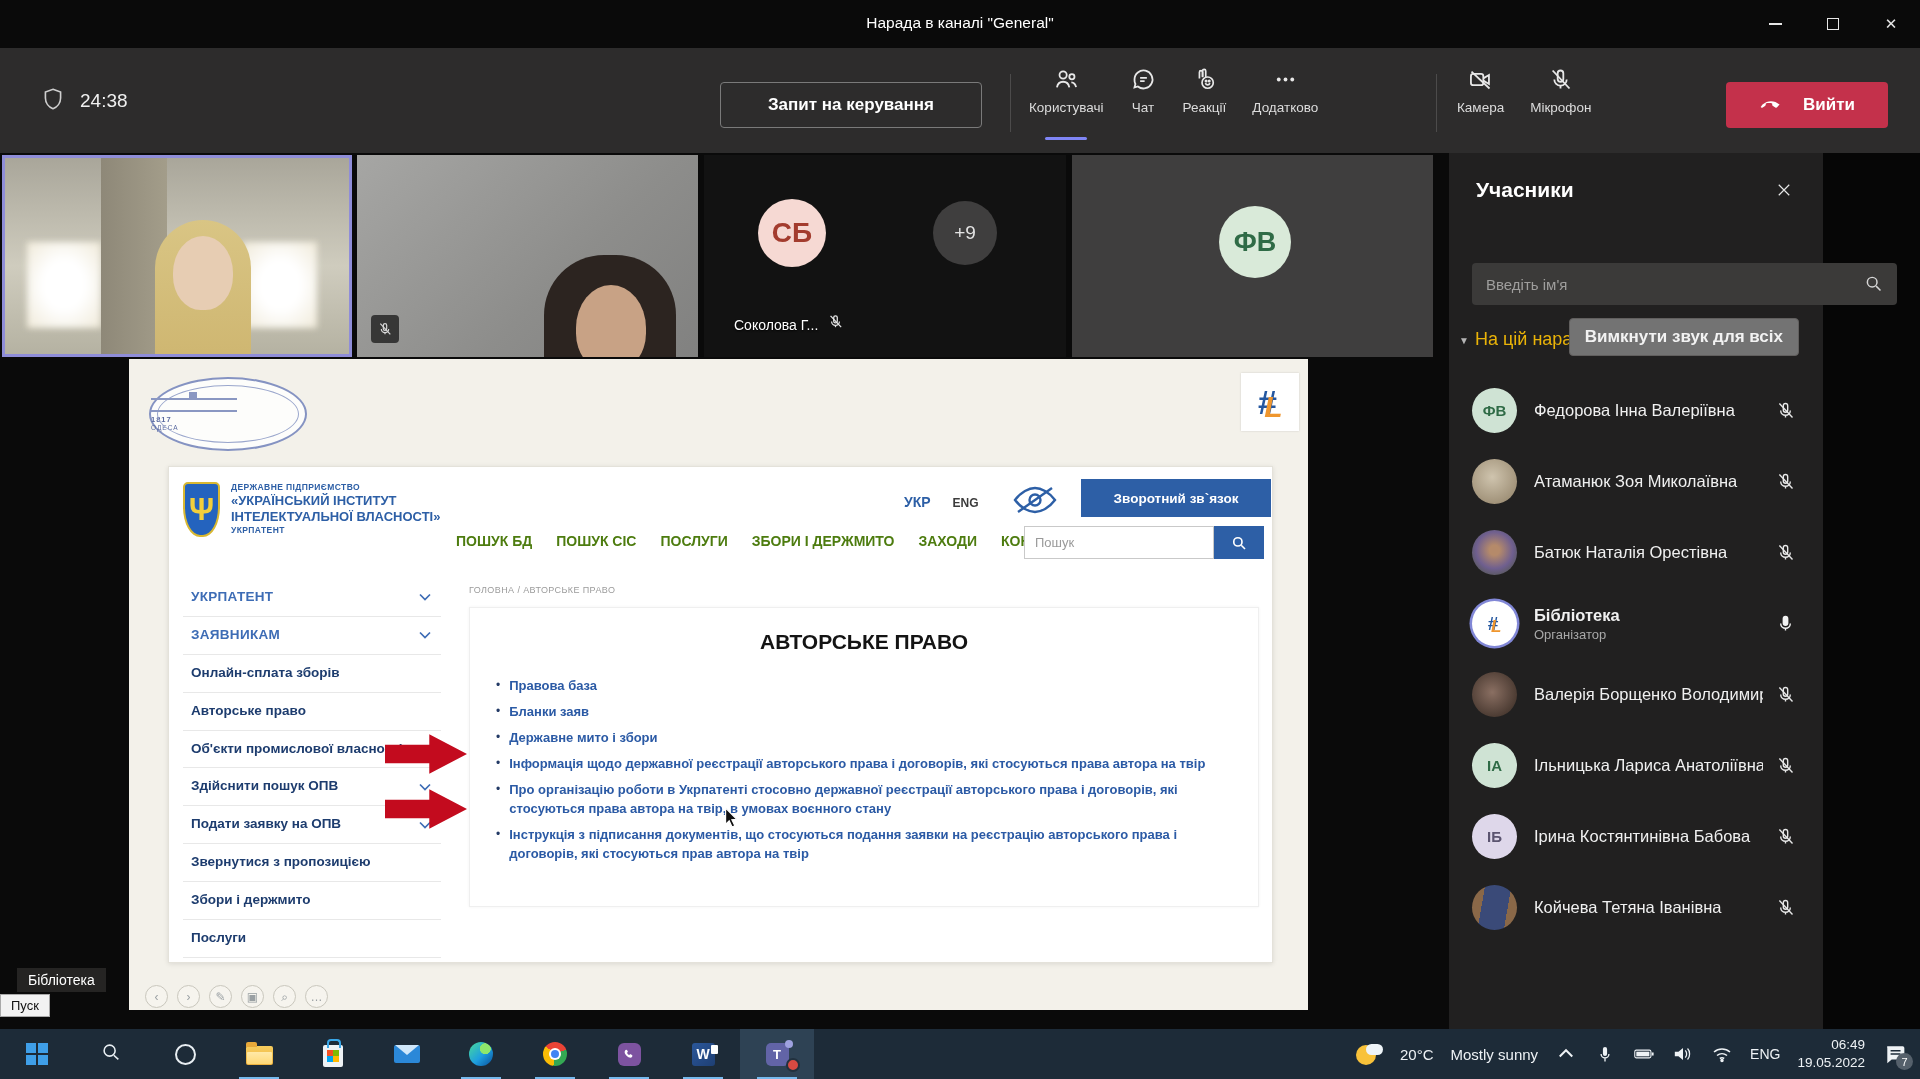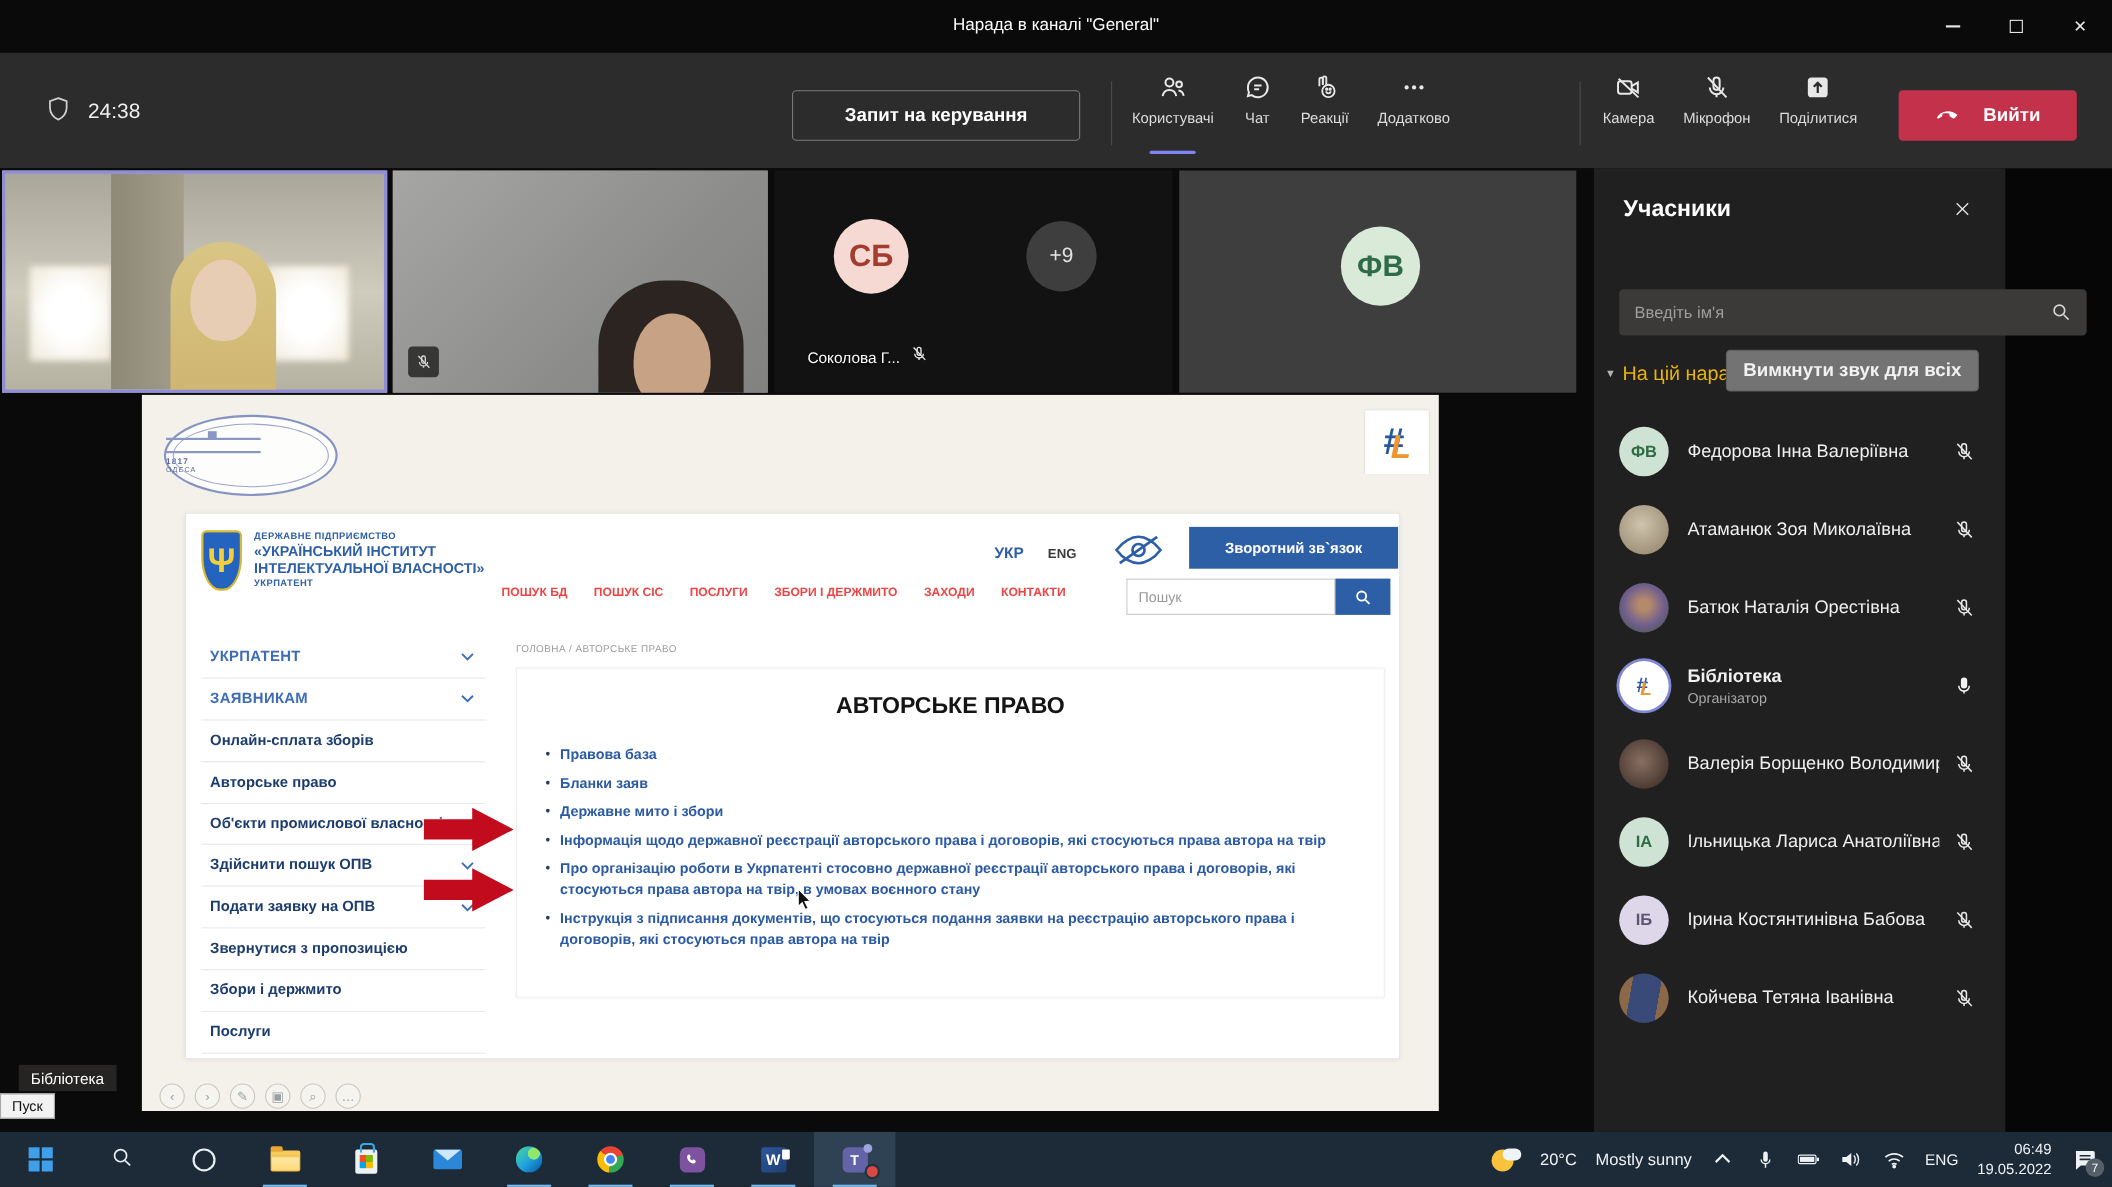--- a/index.html
+++ b/index.html
@@ -72,21 +72,21 @@
   .trident{position:absolute;left:14px;top:15px;width:37px;height:55px;background:#2463be;border:2px solid #d9b832;border-radius:5px 5px 17px 17px/5px 5px 30px 30px;color:#f3cf3b;display:flex;align-items:center;justify-content:center;font-size:31px;font-weight:700}
   .org{position:absolute;left:62px;top:15px;color:#2d5fa6;line-height:1.25}
   .org .o-sm{font-size:8.5px;letter-spacing:.4px;font-weight:700}
   .org .o-bg{font-size:13px;font-weight:700}
   .lang{position:absolute;left:735px;top:27px;display:flex;gap:22px;align-items:baseline}
   .lang .ukr{color:#2d5fa6;font-size:14px;font-weight:700}
   .lang .eng{color:#3c3c3c;font-size:12px;font-weight:700}
   .eyeoff{position:absolute;left:842px;top:18px;width:48px;height:32px}
   .feedback{position:absolute;left:912px;top:12px;width:190px;height:38px;background:#2d5fa6;color:#fff;font-size:13.5px;font-weight:700;display:flex;align-items:center;justify-content:center;cursor:pointer}
   .sitenav{position:absolute;left:287px;top:66px;display:flex;gap:24px;white-space:nowrap}
-  .navitem{color:#ef4444;font-size:11px;font-weight:700;cursor:pointer}
+  .navitem{color:#4d7c0f;font-size:14px;font-weight:700;cursor:pointer}
   .sitesearch{position:absolute;left:855px;top:59px;width:190px;height:33px;border:1px solid #c9c9c9;background:#fff;font-size:13px;color:#333;padding:0 10px;outline:none}
   .sitesearch::placeholder{color:#9a9a9a}
   .sitesearchbtn{position:absolute;left:1045px;top:59px;width:50px;height:33px;background:#2d5fa6;display:flex;align-items:center;justify-content:center;cursor:pointer}
   .sitesearchbtn svg{width:18px;height:18px}
 
   .menu{position:absolute;left:14px;top:112px;width:258px}
   .mrow{display:flex;align-items:center;justify-content:space-between;padding:10px 10px 10px 8px;border-bottom:1px solid #e8e8e8;font-size:13.5px;font-weight:700;color:#1d3c6e;cursor:pointer;line-height:1.25}
   .mrow.msec{color:#3d6cb5;letter-spacing:.3px}
   .mrow .chev{color:#3d6cb5;display:flex}
   .mrow .chev svg{width:12px;height:8px}
@@ -275,29 +275,20 @@
         <div class="tab">
     <span class="ic24">
             <svg viewBox="0 0 24 24" fill="none" stroke="#e8e8e8" stroke-width="1.6">
               <rect x="9.5" y="4" width="5" height="10" rx="2.5"></rect>
               <path d="M6.5 12a5.5 5.5 0 0 0 11 0"></path>
               <path d="M12 17.5V20"></path>
               <path d="M5 4l15 16"></path>
             </svg>
           </span>
     <span class="tlbl">Мікрофон</span>
-  </div>
-        <div class="tab">
-    <span class="ic24">
-            <svg viewBox="0 0 24 24">
-              <rect x="4" y="4" width="16" height="16" rx="3" fill="#e8e8e8"></rect>
-              <path d="M12 16.5v-8M8.8 11.5L12 8.3l3.2 3.2" stroke="#2d2c2c" stroke-width="1.8" fill="none"></path>
-            </svg>
-          </span>
-    <span class="tlbl">Поділитися</span>
   </div>
       </div>
     <div class="leave">
       <span><svg viewBox="0 0 24 24" fill="#fff">
             <path d="M3.5 13.5c5-4.5 12-4.5 17 0l-2.2 2.6c-.5.6-1.3.7-2 .3l-2.3-1.3a1.6 1.6 0 0 1-.8-1.5v-1.2c-2-.5-4.4-.5-6.4 0v1.2c0 .6-.3 1.2-.8 1.5l-2.3 1.3c-.7.4-1.5.3-2-.3z"></path>
           </svg></span>
       <span>Вийти</span>
     </div>
   </div>
 

